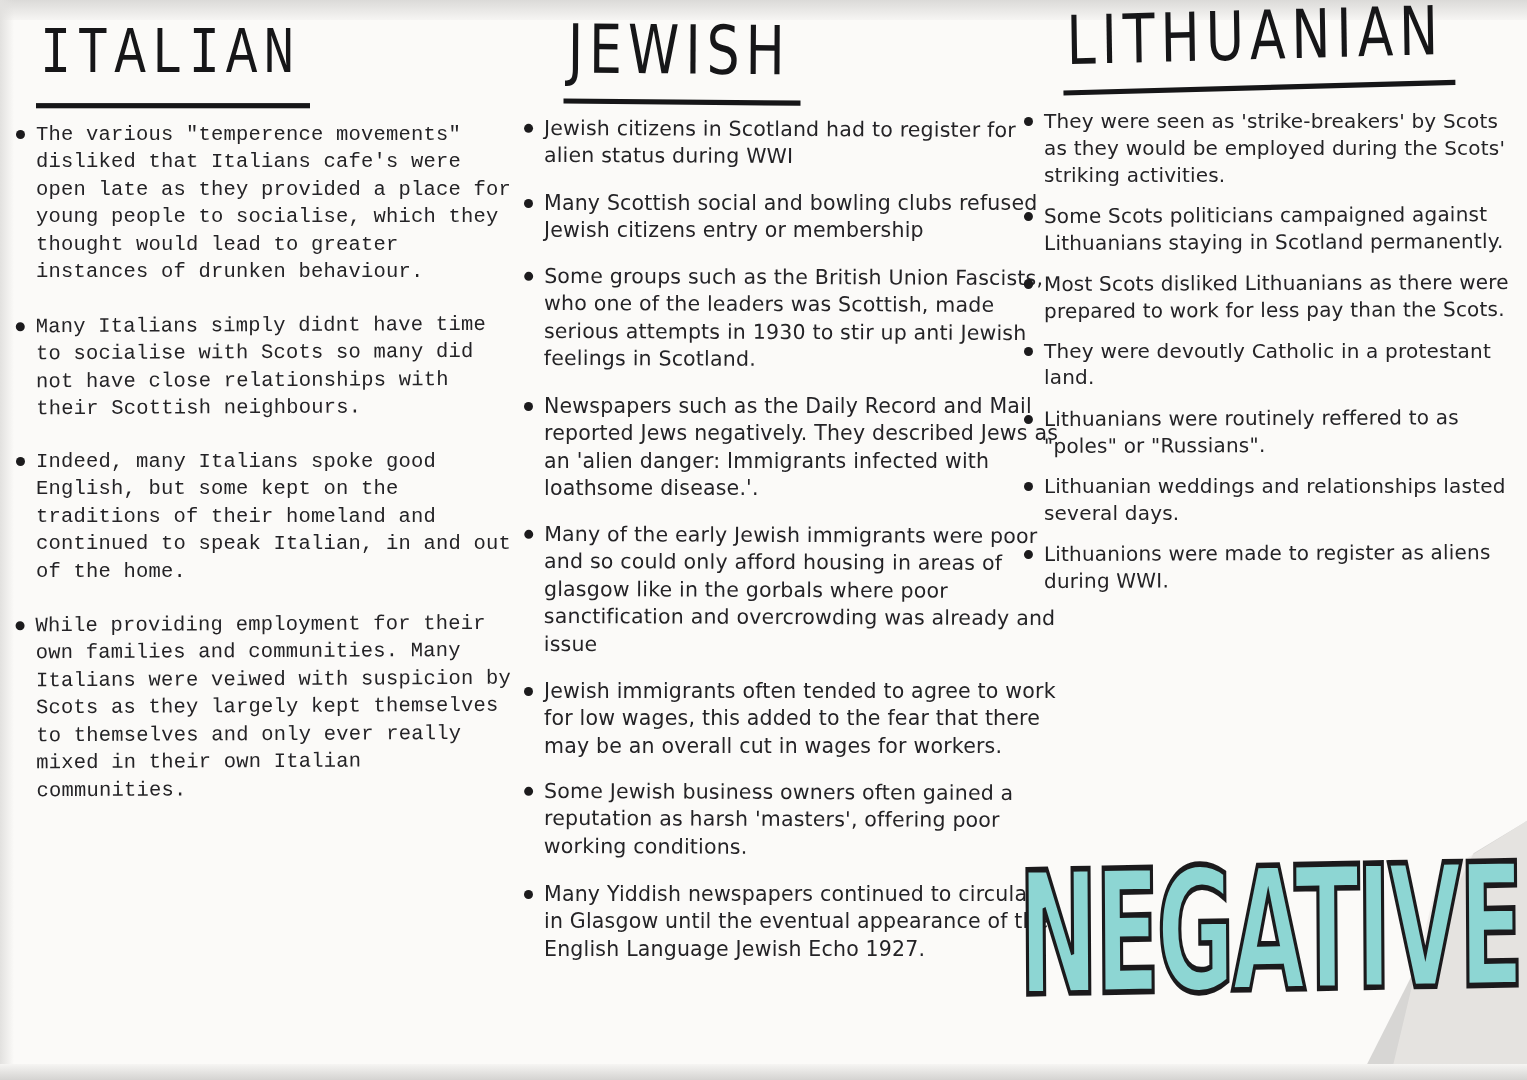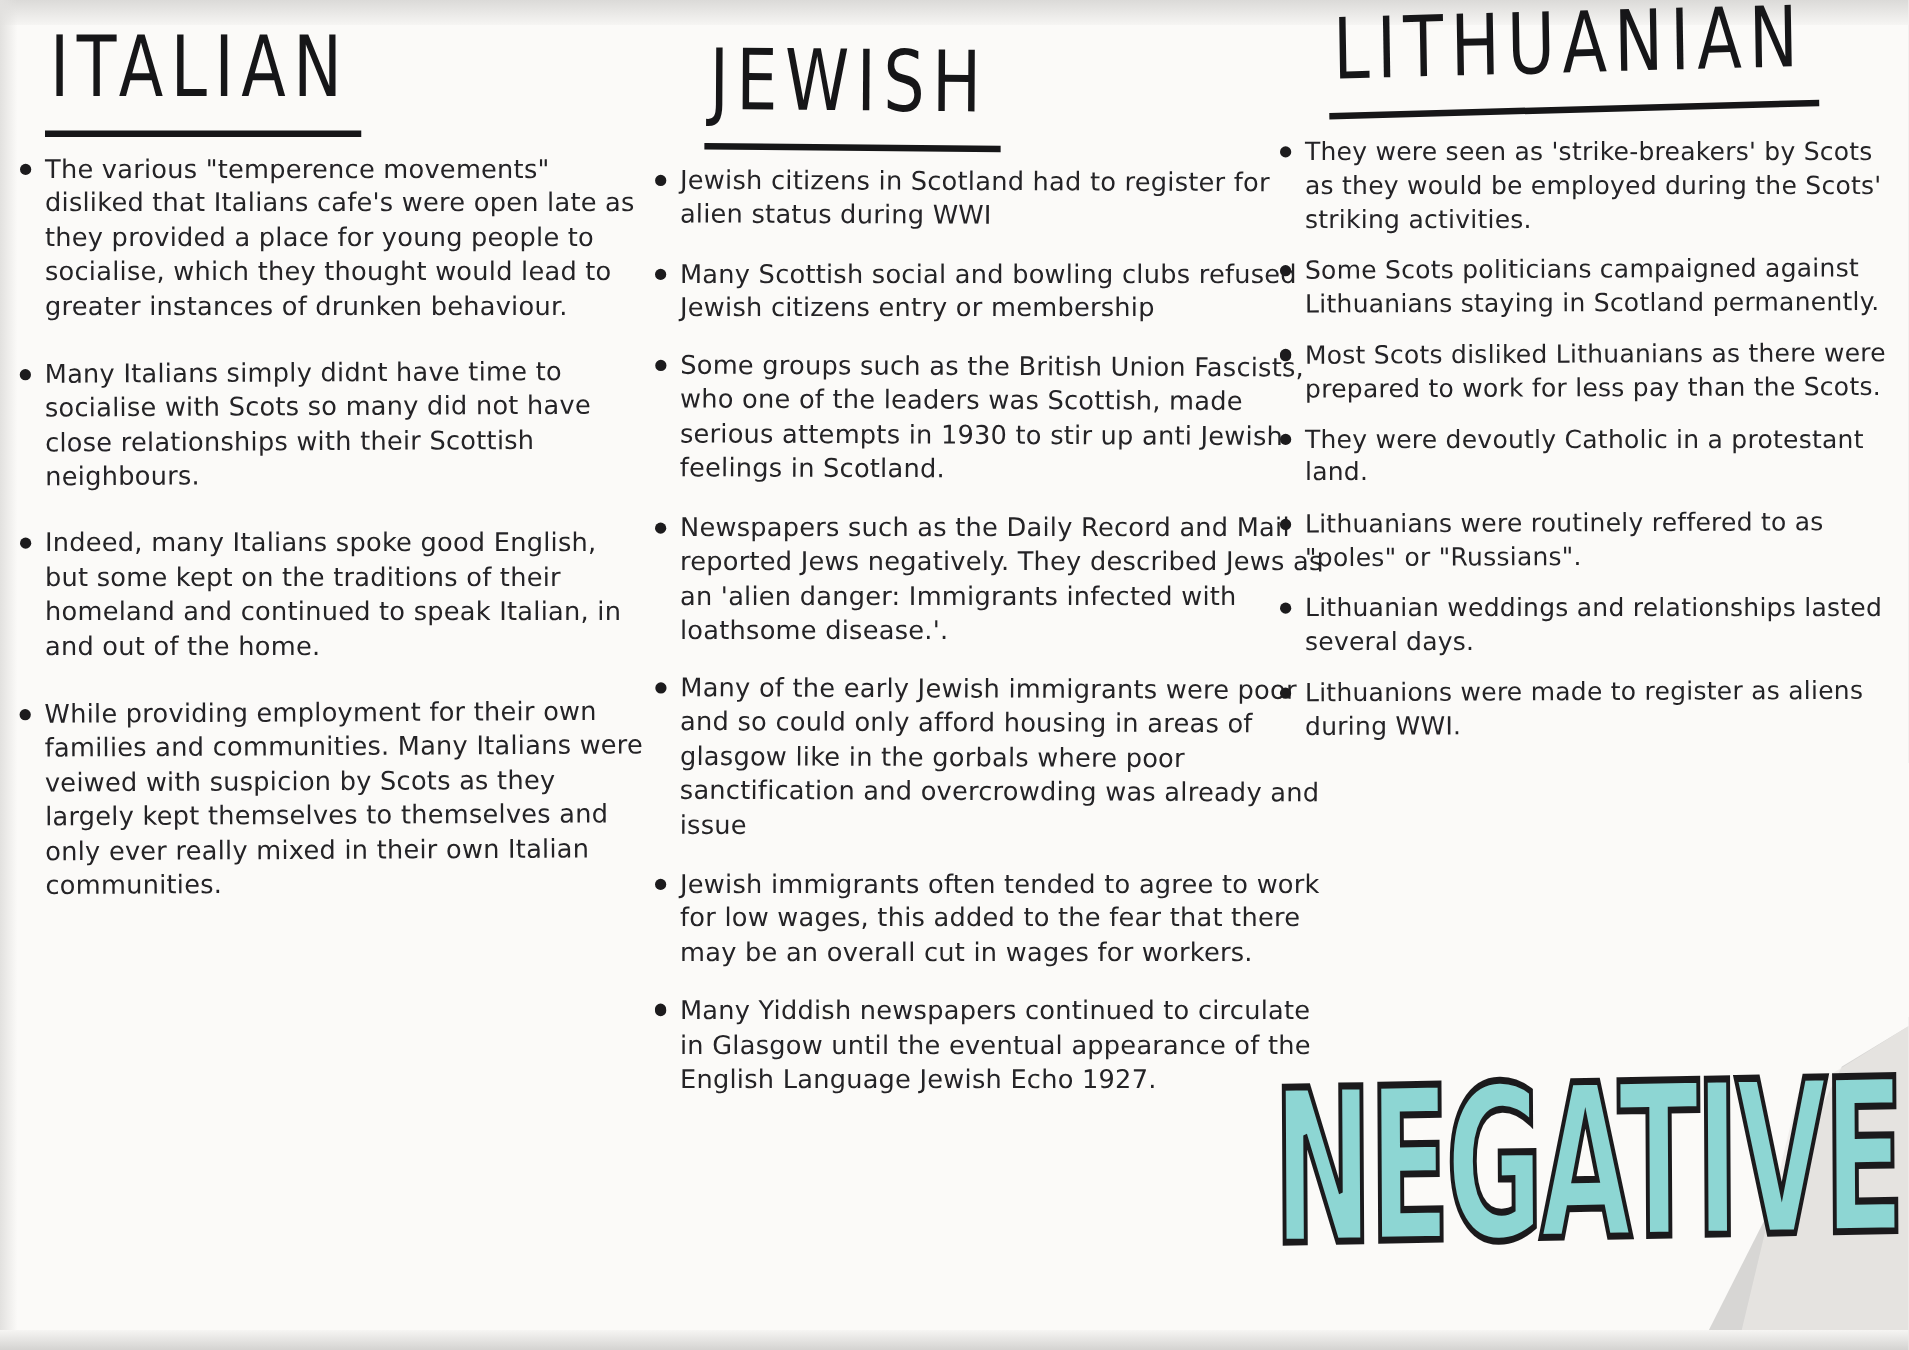--- a/index.html
+++ b/index.html
@@ -36,22 +36,22 @@
     clip-path:polygon(96.5% 79%, 100% 76%, 100% 100%, 89% 100%);
   }
   .fold-light{
     position:absolute; left:0; top:0; width:100%; height:100%;
     background:#eceae7;
     clip-path:polygon(94.2% 81%, 96.6% 79%, 100% 76%, 100% 100%, 91% 100%);
     opacity:.65;
   }
 
   .col{ position:absolute; }
-  .col-italian   { left:14px;   top:16px;  width:502px; }
-  .col-jewish    { left:522px;  top:26px;  width:540px; }
+  .col-italian   { left:14px;   top:16px;  width:502px;font-family:Liberation Mono, monospace; }
+  .col-jewish    { left:522px;  top:10px;  width:540px; }
   .col-lithuanian{ left:1022px; top:2px;   width:498px; }
 
   .col-title{
     display:inline-block;
     font-size:52px;
     font-weight:400;
     letter-spacing:6px;
     color:#161618;
     border-bottom:4px solid #161618;
     padding:0 10px 8px 4px;
@@ -122,21 +122,21 @@
 
   <section class="col col-jewish">
     <h1 class="col-title">JEWISH</h1>
     <ul class="notes">
       <li><span class="dot"></span><span>Jewish citizens in Scotland had to register for alien status during WWI</span></li>
       <li><span class="dot"></span><span>Many Scottish social and bowling clubs refused Jewish citizens entry or membership</span></li>
       <li><span class="dot"></span><span>Some groups such as the British Union Fascists, who one of the leaders was Scottish, made serious attempts in 1930 to stir up anti Jewish feelings in Scotland.</span></li>
       <li><span class="dot"></span><span>Newspapers such as the Daily Record and Mail reported Jews negatively. They described Jews as an 'alien danger: Immigrants infected with loathsome disease.'.</span></li>
       <li><span class="dot"></span><span>Many of the early Jewish immigrants were poor and so could only afford housing in areas of glasgow like in the gorbals where poor sanctification and overcrowding was already and issue</span></li>
       <li><span class="dot"></span><span>Jewish immigrants often tended to agree to work for low wages, this added to the fear that there may be an overall cut in wages for workers.</span></li>
-      <li><span class="dot"></span></li>
+      <li><span class="dot"></span><span>Some Jewish business owners often gained a reputation as harsh 'masters', offering poor working conditions.</span></li>
       <li><span class="dot"></span><span>Many Yiddish newspapers continued to circulate in Glasgow until the eventual appearance of the English Language Jewish Echo 1927.</span></li>
     </ul>
   </section>
 
   <section class="col col-lithuanian">
     <h1 class="col-title">LITHUANIAN</h1>
     <ul class="notes">
       <li><span class="dot"></span><span>They were seen as 'strike-breakers' by Scots as they would be employed during the Scots' striking activities.</span></li>
       <li><span class="dot"></span><span>Some Scots politicians campaigned against Lithuanians staying in Scotland permanently.</span></li>
       <li><span class="dot"></span></li>

